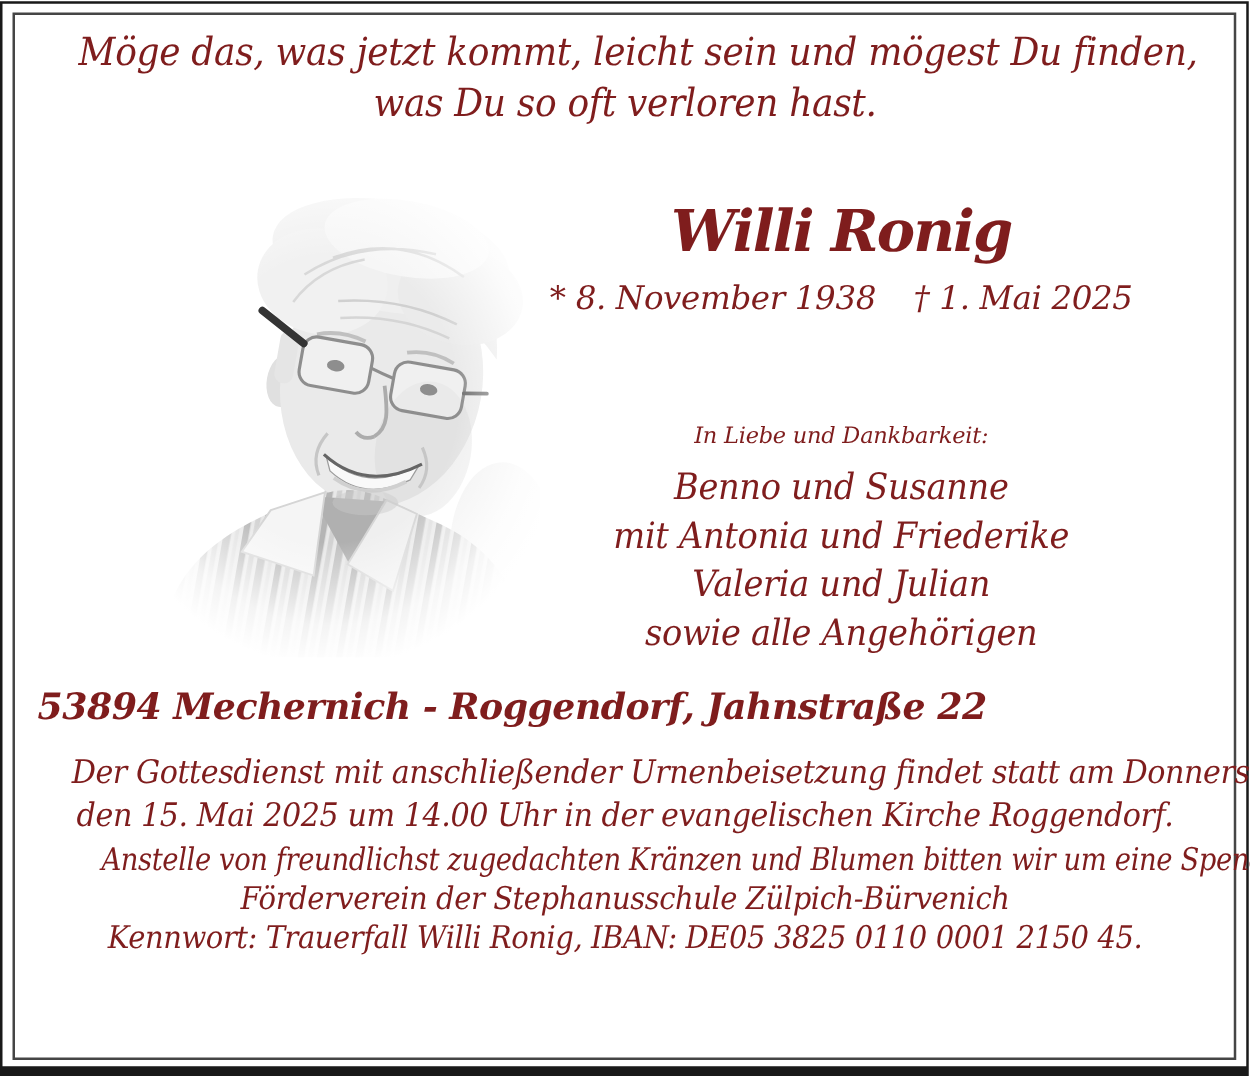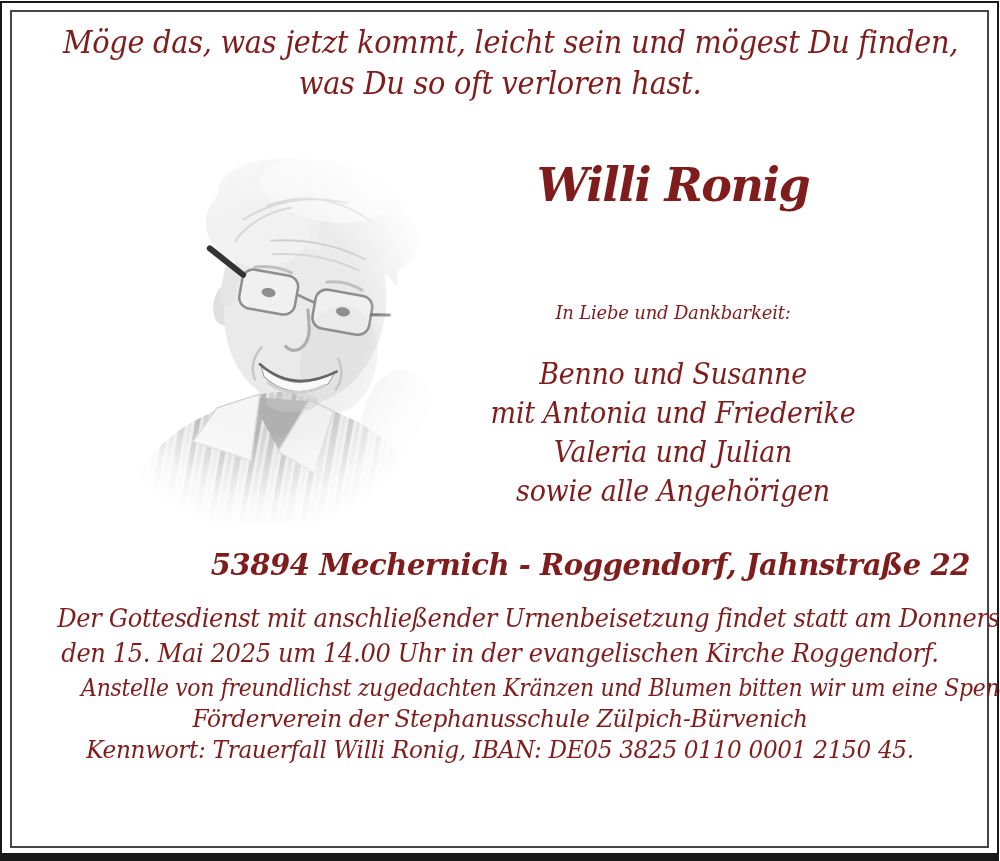--- a/index.html
+++ b/index.html
@@ -67,28 +67,28 @@
     font-size: 26px; line-height: 34px;
     white-space: nowrap; letter-spacing: -0.3px;
   }
   .dates .birth { margin-right: 30px; }
   .tribute-intro {
     margin-top: 77px;
     font-size: 18px; line-height: 32px;
     letter-spacing: -0.2px;
   }
   .mourners {
-    margin-top: 26px;
+    margin-top: 5px;
     font-size: 29px; line-height: 39px;
     letter-spacing: -0.3px;
   }
 
   .address {
     position: absolute; top: 548px; left: 30px; right: 30px;
-    text-align: right;
+    text-align: left;
     font-size: 29px; font-weight: bold;
     letter-spacing: -0.4px;
     white-space: nowrap;
   }
 
   .para {
     position: absolute; left: 24px; right: 24px;
     text-align: center;
     letter-spacing: -0.4px;
   }
@@ -173,20 +173,23 @@
       <path d="M150,257 L180,312 L207,261 Z" fill="#b4aea7"></path>
       <path d="M117,268 L160,254 L151,320 L94,301 Z" fill="#f4f2ef" stroke="#d7d3ce" stroke-width="1.5"></path>
       <path d="M209,260 L233,271 L214,332 L178,311 Z" fill="#efece8" stroke="#d7d3ce" stroke-width="1.5"></path>
 
       <ellipse cx="192" cy="262" rx="26" ry="10" fill="#cfc8c1" opacity="0.45"></ellipse>
     </svg>
   </div>
 
   <div class="right-col">
     <h1 class="name">Willi Ronig</h1>
+    <div class="dates">
+      <span class="birth">* 8. November 1938</span><span class="death">† 1. Mai 2025</span>
+    </div>
     <div class="tribute-intro">In Liebe und Dankbarkeit:</div>
     <div class="mourners">
       <span>Benno und Susanne</span>
       <span>mit Antonia und Friederike</span>
       <span>Valeria und Julian</span>
       <span>sowie alle Angehörigen</span>
     </div>
   </div>
 
   <div class="address">53894 Mechernich - Roggendorf, Jahnstraße 22</div>

